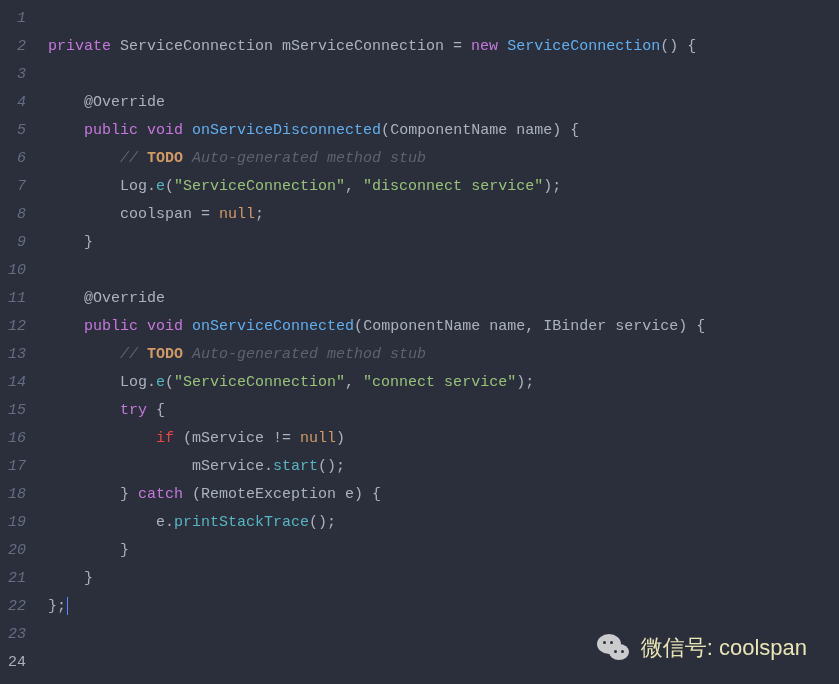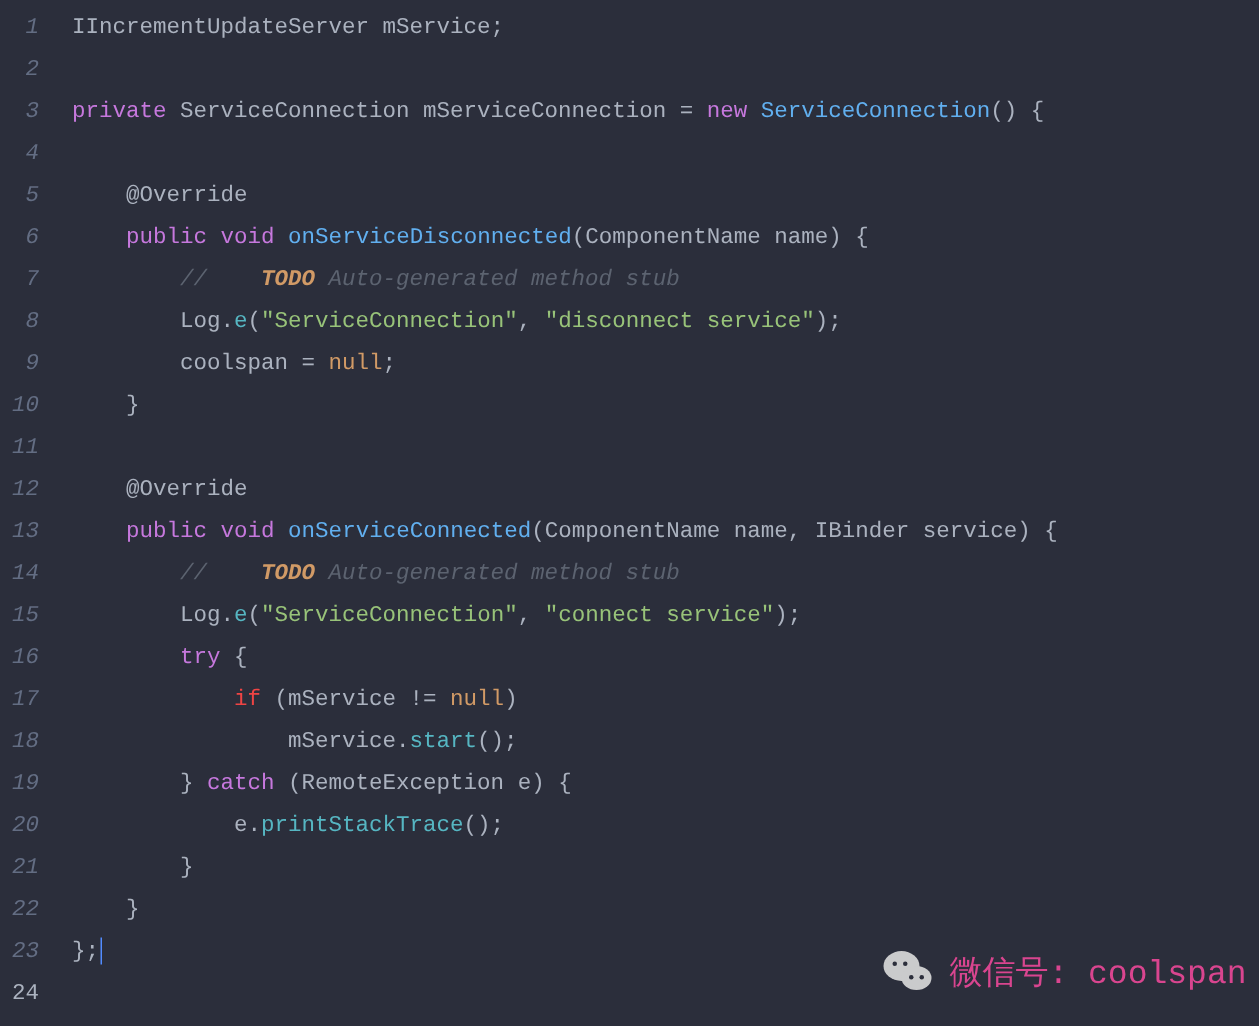--- a/index.html
+++ b/index.html
@@ -54,38 +54,38 @@
     .kw-new { color: #c678dd; margin-top: 19px; }
     .kw-null { color: #d19a66; }
     .kw-try { color: #c678dd; }
     .kw-catch { color: #c678dd; }
     .kw-if { color: #ef4444; }
     .type { color: #abb2bf; }
     .method-def { color: #61afef; }
     .method-call { color: #56b6c2; }
     .string { color: #98c379; }
     .comment { color: #5c6370; font-style: italic; }
-    .comment-todo { color: #d19a66; font-style: italic; font-weight: bold; margin-left: 27px; }
+    .comment-todo { color: #d19a66; font-weight: bold; }
     .annotation { color: #abb2bf; }
     .cursor {
       display: inline-block;
       width: 1px;
       height: 18px;
       background: #528bff;
       vertical-align: middle;
       margin-left: 1px;
     }
     .watermark {
       position: absolute;
       bottom: 18px;
-      right: 8px;
+      right: 32px;
       display: flex;
       align-items: center;
-      color: #ec4899;
-      font-family: Liberation Mono, monospace;
+      color: #fef9c3;
+      font-family: Liberation Sans, sans-serif;
       font-size: 22px;
       opacity: 0.9;
     }
     .watermark .wechat-icon {
       width: 36px;
       height: 36px;
       margin-right: 10px;
       position: relative;
     }
     .watermark .wechat-icon .bubble1 {
@@ -142,21 +142,20 @@
     <div class="line-number">17</div>
     <div class="line-number">18</div>
     <div class="line-number">19</div>
     <div class="line-number">20</div>
     <div class="line-number">21</div>
     <div class="line-number">22</div>
     <div class="line-number">23</div>
     <div class="line-number active">24</div>
   </div>
   <div class="code">
-    <div class="code-line"><span class="type">IIncrementUpdateServer</span><span> mService;</span></div>
     <div class="code-line"></div>
     <div class="code-line"><span class="kw-private">private</span><span> </span><span class="type">ServiceConnection</span><span> mServiceConnection = </span><span class="kw-new">new</span><span> </span><span class="method-def">ServiceConnection</span><span>() {</span></div>
     <div class="code-line"></div>
     <div class="code-line">    <span class="annotation">@Override</span></div>
     <div class="code-line">    <span class="kw-public">public</span><span> </span><span class="kw-void">void</span><span> </span><span class="method-def">onServiceDisconnected</span><span>(</span><span class="type">ComponentName</span><span> name</span><span>) {</span></div>
     <div class="code-line">        <span class="comment">// </span><span class="comment-todo">TODO</span><span class="comment"> Auto-generated method stub</span></div>
     <div class="code-line">        <span>Log.</span><span class="method-call">e</span><span>(</span><span class="string">"ServiceConnection"</span><span>, </span><span class="string">"disconnect service"</span><span>);</span></div>
     <div class="code-line">        <span>coolspan = </span><span class="kw-null">null</span><span>;</span></div>
     <div class="code-line">    <span>}</span></div>
     <div class="code-line"></div>

